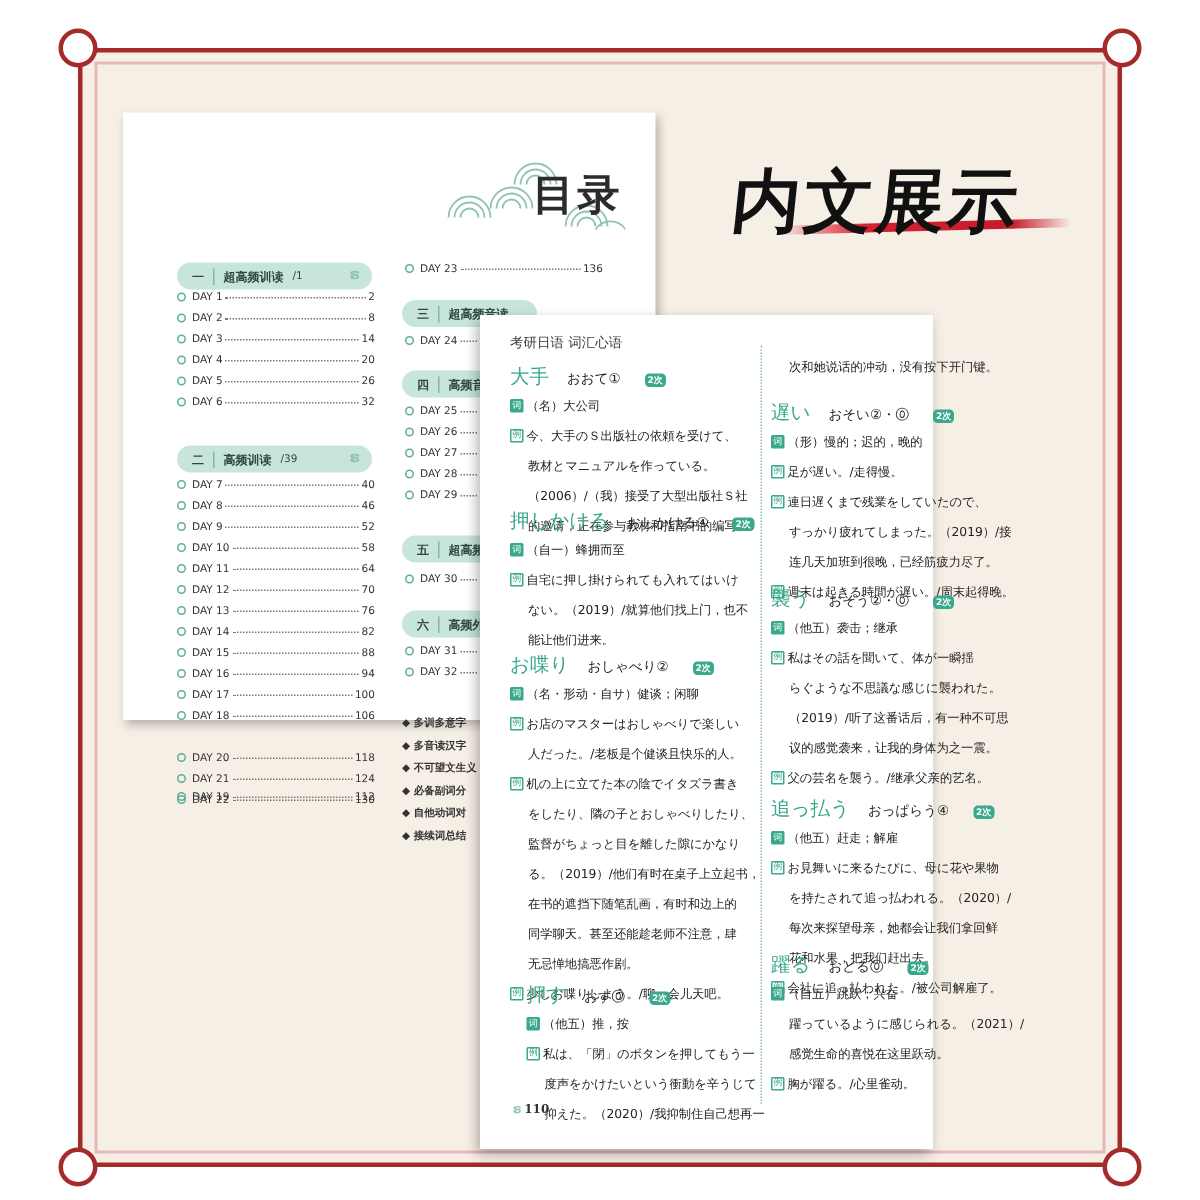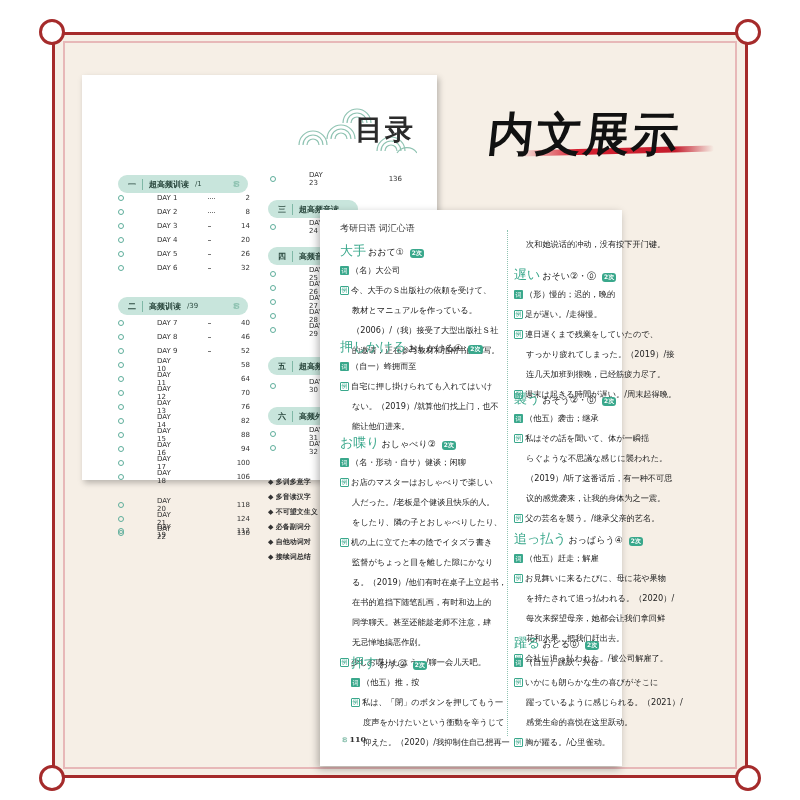--- a/index.html
+++ b/index.html
@@ -48,21 +48,21 @@
     background: #c8e5dc; border-radius: 9px;
     font-size: 8px; font-weight: bold; color: #2c4a40;
     display: flex; align-items: center; padding-left: 10px; gap: 6px;
   }
   .section-pill .num { border-right: 1px solid #7fb8a6; padding-right: 6px; }
   .section-pill .pg { font-weight: normal; font-size: 7px; }
   .section-pill .swirl { position: absolute; right: 8px; color: #8fc3b2; font-size: 9px; }
   .toc-row {
     position: absolute; width: 132px; height: 12px;
     font-size: 7px; color: #333;
-    display: flex; align-items: center; gap: 29px;
+    display: flex; align-items: center;
   }
   .toc-row .dot {
     width: 6px; height: 6px; border-radius: 50%;
     border: 1.6px solid #5eae9b; margin-right: 4px; flex-shrink: 0;
   }
   .toc-row .leader {
     flex: 1; border-bottom: 1px dotted #777; margin: 0 2px; height: 1px; align-self: center;
   }
   .toc-bullet {
     position: absolute; font-size: 7px; font-weight: bold; color: #333; width: 70px; overflow: hidden; white-space: nowrap;
@@ -81,21 +81,21 @@
     position: absolute; left: -12px; top: -6px; width: 22px; height: 16px;
     border-radius: 50%; background: #dcefe8; z-index: -1;
   }
   .col-divider {
     position: absolute; left: 187px; top: 20px; bottom: 30px; border-left: 1px dotted #8fc3b2;
   }
   .col { position: absolute; top: 0; width: 170px; }
   .col.left { left: 20px; }
   .col.right { left: 194px; }
   .entry { position: absolute; left: 0; width: 170px; }
-  .headword { display: flex; align-items: baseline; gap: 2px; }
+  .headword { display: flex; align-items: baseline; gap: 12px; }
   .hw-kanji { font-size: 13px; color: #3aa88c; font-weight: normal; }
   .hw-kana { font-size: 9px; color: #222; }
   .badge {
     font-size: 6px; background: #3aa88c; color: #fff; border-radius: 3px;
     padding: 0 2px; margin-left: 4px; font-weight: bold;
   }
   .line {
     font-size: 8.2px; color: #222; line-height: 20px; white-space: nowrap;
     display: flex; align-items: center;
   }
@@ -451,26 +451,26 @@
           <span class="mark">词</span>
           <span>（名・形动・自サ）健谈；闲聊</span>
         </div>
         <div class="line">
           <span class="mark ex">例</span>
           <span>お店のマスターはおしゃべりで楽しい</span>
         </div>
         <div class="line indent">
           <span>人だった。/老板是个健谈且快乐的人。</span>
         </div>
+        <div class="line">
+          <span class="mark ex">例</span>
+          <span>机の上に立てた本の陰でイタズラ書き</span>
+        </div>
         <div class="line indent">
           <span>をしたり、隣の子とおしゃべりしたり、</span>
-        </div>
-        <div class="line">
-          <span class="mark ex">例</span>
-          <span>机の上に立てた本の陰でイタズラ書き</span>
         </div>
         <div class="line indent">
           <span>監督がちょっと目を離した隙にかなり</span>
         </div>
         <div class="line indent">
           <span>る。（2019）/他们有时在桌子上立起书，</span>
         </div>
         <div class="line indent">
           <span>在书的遮挡下随笔乱画，有时和边上的</span>
         </div>
@@ -601,24 +601,20 @@
       <div class="entry" style="top: 424px;">
         <div class="headword">
           <span class="hw-kanji">躍る</span>
           <span class="hw-kana">おどる⓪</span>
           <span class="badge">2次</span>
         </div>
         <div class="line">
           <span class="mark">词</span>
           <span>（自五）跳跃；兴奋</span>
         </div>
-        <div class="line">
-          <span class="mark ex">例</span>
-          <span>いかにも朗らかな生の喜びがそこに</span>
-        </div>
         <div class="line indent">
           <span>躍っているように感じられる。（2021）/</span>
         </div>
         <div class="line indent">
           <span>感觉生命的喜悦在这里跃动。</span>
         </div>
         <div class="line">
           <span class="mark ex">例</span>
           <span>胸が躍る。/心里雀动。</span>
         </div>

